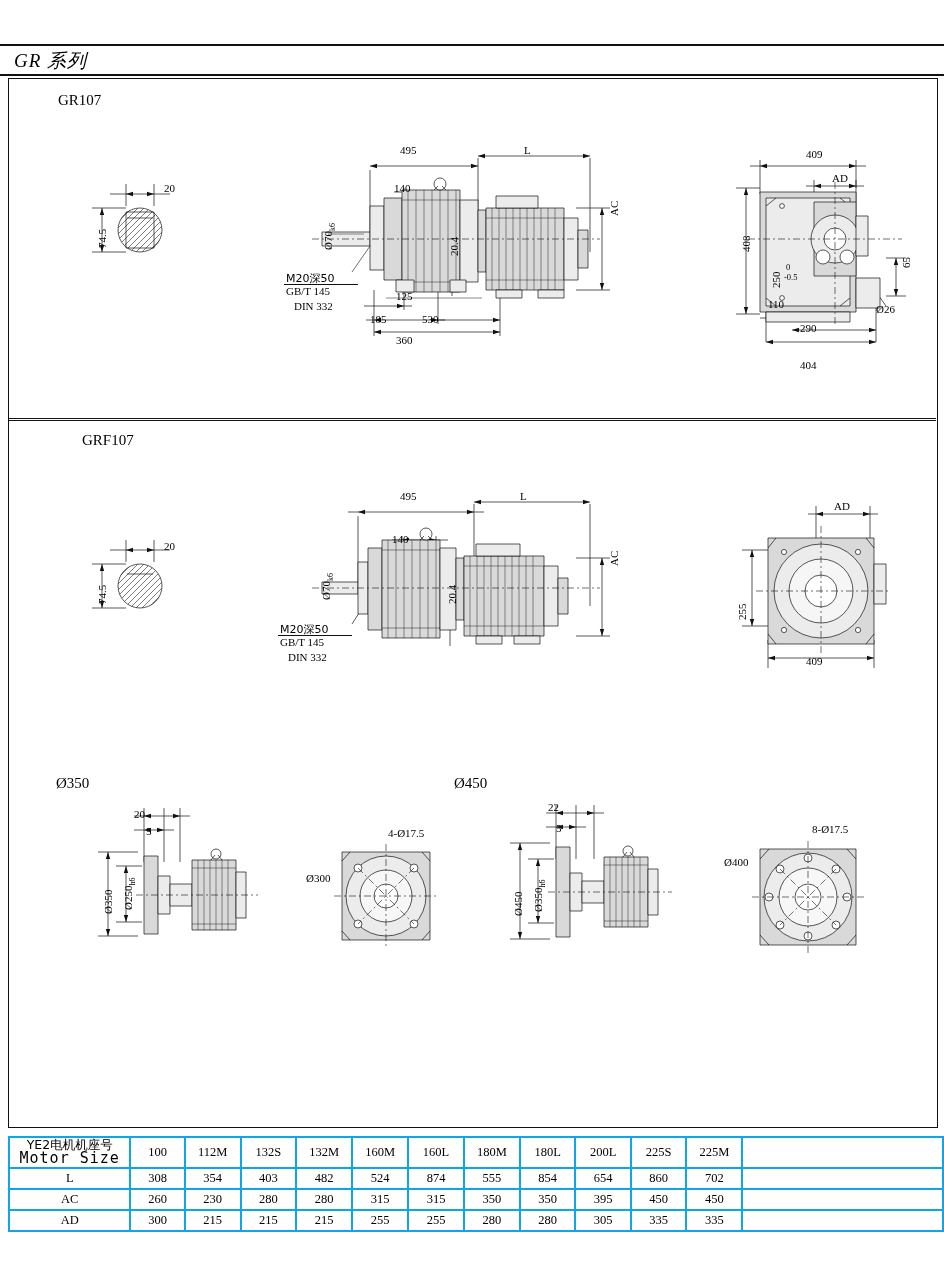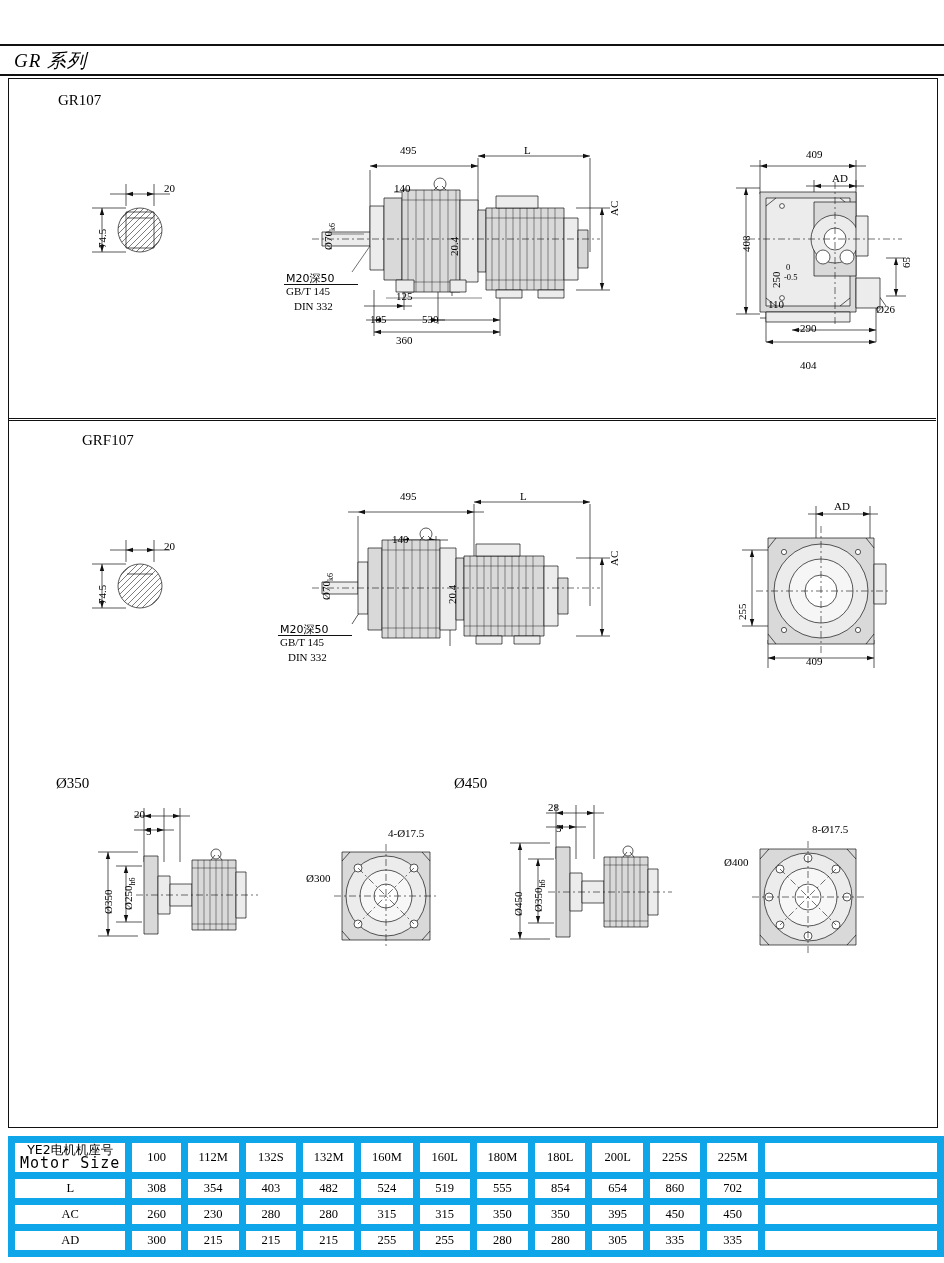--- a/index.html
+++ b/index.html
@@ -37,21 +37,21 @@
   .cn{font-family:"DejaVu Sans",sans-serif;}
 
   svg{display:block;overflow:visible;}
   .dim{stroke:#111;stroke-width:.7;fill:none;}
   .thin{stroke:#111;stroke-width:.7;fill:none;}
   .dash{stroke:#111;stroke-width:.6;fill:none;stroke-dasharray:7 3 2 3;}
   .hatch{fill:none;stroke:#111;stroke-width:.55;}
 
   
   table.spec{position:absolute;left:8px;top:1136px;border-collapse:collapse;font-size:12.5px;}
-  table.spec td,table.spec th{border:7px solid #0ea5e9;text-align:center;height:19px;padding:0 2px;
+  table.spec td,table.spec th{border:2px solid #0ea5e9;text-align:center;height:19px;padding:0 2px;
      font-family:"Liberation Serif",serif;font-weight:normal;}
   table.spec .hd1{width:128px;text-align:center;font-size:12.5px;line-height:1.05;}
   table.spec .rh{width:128px;text-align:center;}
   table.spec .c{width:54px;}
   table.spec .tail{width:232px;border-left:1px solid #111;}
   .mono{font-family:"DejaVu Sans Mono",monospace;font-size:15px;letter-spacing:1px;}
 </style>
 </head>
 <body>
 
@@ -549,21 +549,21 @@
         <path d="M102 62 h44 v70 h-44z" fill="#d9d9d9"></path>
         <path d="M108 62 v70 M114 62 v70 M120 62 v70 M126 62 v70 M132 62 v70 M138 62 v70" stroke-width=".45"></path>
         <path d="M102 70 h44 M102 126 h44" stroke-width=".45"></path>
         <circle cx="126" cy="56" r="5" fill="#fff"></circle>
         <path d="M121 62 l4 -5 M132 62 l-4 -5"></path>
         <path d="M146 74 h10 v46 h-10z" fill="#ececec"></path>
         <path class="dash" d="M46 97 H170"></path>
       </g>
     </svg>
   </div>
-  <div class="lbl" style="left:548px;top:801px;">28</div>
+  <div class="lbl" style="left:548px;top:801px;">22</div>
   <div class="lbl" style="left:556px;top:822px;">5</div>
   <div class="lbl v" style="left:512px;top:916px;">Ø450</div>
   <div class="lbl v" style="left:532px;top:912px;">
     <span>Ø350</span><span style="font-size:8px;vertical-align:sub">h6</span>
   </div>
 
   <div style="position:absolute;left:740px;top:835px;">
     <svg width="140" height="125" viewBox="0 0 140 125">
       <g class="thin">
         <path d="M20 14 h96 v96 h-96z" fill="#d9d9d9"></path>
@@ -606,21 +606,21 @@
       <td class="c">225M</td>
       <td class="tail"></td>
     </tr>
     <tr>
       <td class="rh">L</td>
       <td>308</td>
       <td>354</td>
       <td>403</td>
       <td>482</td>
       <td>524</td>
-      <td>519</td>
+      <td>874</td>
       <td>555</td>
       <td>854</td>
       <td>654</td>
       <td>860</td>
       <td>702</td>
       <td class="tail"></td>
     </tr>
     <tr>
       <td class="rh">AC</td>
       <td>260</td>

